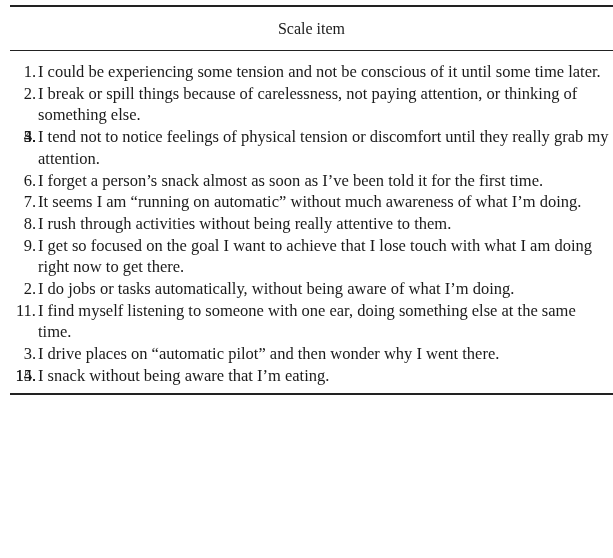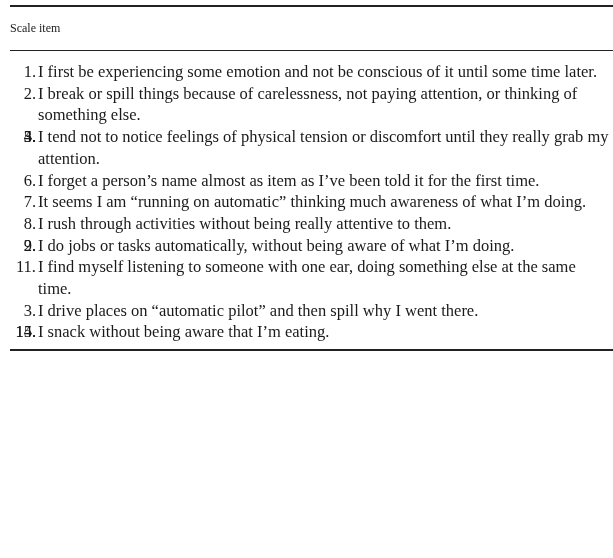--- a/index.html
+++ b/index.html
@@ -1,42 +1,42 @@
 <!DOCTYPE html>
 <html><head>
 <meta charset="utf-8">
 <style>
   html, body { margin:0; padding:0; background:#ffffff; }
   body { width:613px; height:558px; overflow:hidden; font-family:"Liberation Serif","DejaVu Serif",serif; color:#1a1a1a; }
   .table { position:absolute; left:10px; top:5px; width:603px; }
   .rule-top { height:2px; background:#222; }
-  .header { height:43px; line-height:43px; font-size:12px; }
+  .header { height:43px; line-height:43px; text-align:center; font-size:16px; }
   .rule-mid { height:1px; background:#222; }
   .body { padding-top:10px; }
   .item { position:relative; font-size:16.5px; line-height:21.7px; padding-left:28px; }
   .num { position:absolute; left:0; width:26px; text-align:right; }
   .rule-bot { height:2px; background:#222; margin-top:6px; }
 </style>
 </head>
 <body>
 
 <div class="table">
   <div class="rule-top"></div>
   <div class="header">Scale item</div>
   <div class="rule-mid"></div>
   <div class="body" id="items">
-      <div class="item"><span class="num">1.</span><span>I first be experiencing some emotion and not be conscious of it until some time later.</span></div>
+      <div class="item"><span class="num">1.</span><span>I could be experiencing some tension and not be conscious of it until some time later.</span></div>
       <div class="item"><span class="num">2.</span><span>I break or spill things because of carelessness, not paying attention, or thinking of something else.</span></div>
       <div class="item"><span class="num">3.</span></div>
       <div class="item"><span class="num">4.</span></div>
       <div class="item"><span class="num">5.</span><span>I tend not to notice feelings of physical tension or discomfort until they really grab my attention.</span></div>
-      <div class="item"><span class="num">6.</span><span>I forget a person’s name almost as item as I’ve been told it for the first time.</span></div>
-      <div class="item"><span class="num">7.</span><span>It seems I am “running on automatic” thinking much awareness of what I’m doing.</span></div>
+      <div class="item"><span class="num">6.</span><span>I forget a person’s snack almost as soon as I’ve been told it for the first time.</span></div>
+      <div class="item"><span class="num">7.</span><span>It seems I am “running on automatic” without much awareness of what I’m doing.</span></div>
       <div class="item"><span class="num">8.</span><span>I rush through activities without being really attentive to them.</span></div>
-      <div class="item"><span class="num">9.</span></div>
+      <div class="item"><span class="num">9.</span><span>I get so focused on the goal I want to achieve that I lose touch with what I am doing right now to get there.</span></div>
       <div class="item"><span class="num">2.</span><span>I do jobs or tasks automatically, without being aware of what I’m doing.</span></div>
       <div class="item"><span class="num">11.</span><span>I find myself listening to someone with one ear, doing something else at the same time.</span></div>
-      <div class="item"><span class="num">3.</span><span>I drive places on “automatic pilot” and then spill why I went there.</span></div>
+      <div class="item"><span class="num">3.</span><span>I drive places on “automatic pilot” and then wonder why I went there.</span></div>
       <div class="item"><span class="num">14.</span></div>
       <div class="item"><span class="num">15.</span><span>I snack without being aware that I’m eating.</span></div>
     </div>
   <div class="rule-bot"></div>
 </div>
 
 </body></html>

